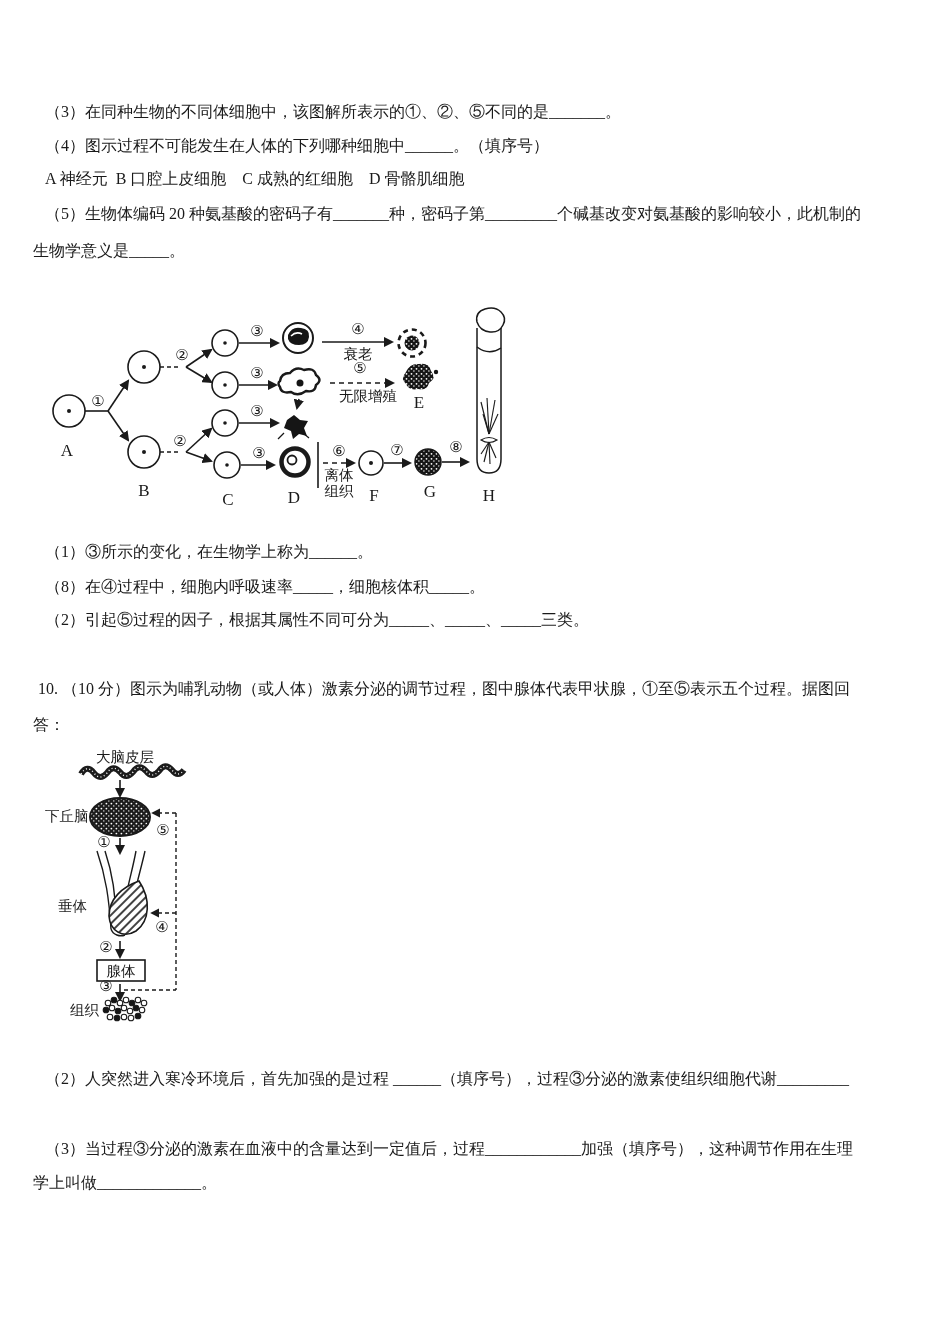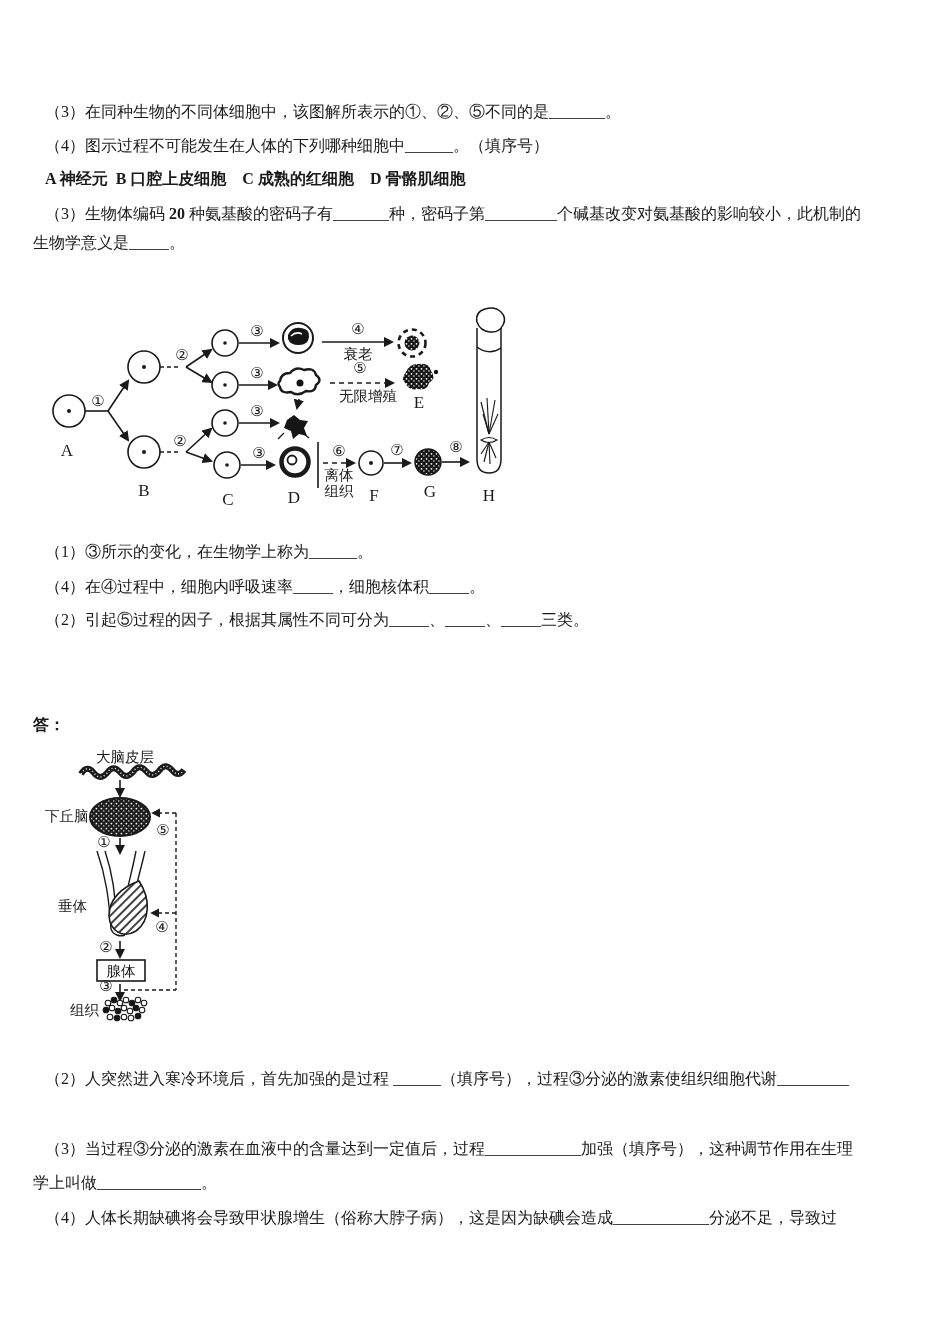--- a/index.html
+++ b/index.html
@@ -1,35 +1,35 @@
 <!DOCTYPE html>
 <html><head>
 <meta charset="utf-8">
 <style>
   html,body{margin:0;padding:0;background:#e8e8e8;}
   .page{position:relative;width:950px;height:1344px;background:#ffffff;margin:0 auto;
         font-family:"Liberation Serif","DejaVu Serif",serif;color:#1a1a1a;overflow:hidden;}
   .tl{position:absolute;white-space:pre;font-size:16px;line-height:22px;}
-  .b{font-weight:bold;}
+  .b{font-weight:normal;}
   .diag{position:absolute;}
   .diag text{font-family:"Liberation Serif","DejaVu Serif",serif;fill:#1a1a1a;}
   .num{font-size:15px;}
   .lab{font-size:17px;}
   .cn{font-size:14.5px;}
 </style>
 </head>
 <body>
 
 <div class="page">
 
   <div class="tl" style="left:45px;top:101px">（3）在同种生物的不同体细胞中，该图解所表示的①、②、⑤不同的是_______。</div>
   <div class="tl" style="left:45px;top:135px">（4）图示过程不可能发生在人体的下列哪种细胞中______。（填序号）</div>
   <div class="tl b" style="left:45px;top:168px">A 神经元  B 口腔上皮细胞    C 成熟的红细胞    D 骨骼肌细胞</div>
-  <div class="tl" style="left:45px;top:203px"><span>（3）生物体编码 </span><span class="b">20</span><span> 种氨基酸的密码子有_______种，密码子第_________个碱基改变对氨基酸的影响较小，此机制的</span></div>
-  <div class="tl" style="left:33px;top:232px">生物学意义是_____。</div>
+  <div class="tl" style="left:45px;top:203px"><span>（5）生物体编码 </span><span class="b">20</span><span> 种氨基酸的密码子有_______种，密码子第_________个碱基改变对氨基酸的影响较小，此机制的</span></div>
+  <div class="tl" style="left:33px;top:240px">生物学意义是_____。</div>
 
 
   <svg class="diag" style="left:40px;top:302px" width="482" height="212" viewBox="0 0 482 212">
     <defs>
       <marker id="ah1" viewBox="0 0 10 10" refX="8" refY="5" markerWidth="6.5" markerHeight="6.5" orient="auto-start-reverse">
           <path d="M0,0 L10,5 L0,10 z" fill="#1a1a1a"></path>
         </marker>
       <pattern id="spk1" width="5" height="5" patternUnits="userSpaceOnUse">
           <rect width="5" height="5" fill="#151515"></rect>
           <circle cx="1.5" cy="1.8" r="0.9" fill="#fff"></circle>
@@ -154,23 +154,24 @@
     <text class="lab" x="104" y="194" text-anchor="middle">B</text>
     <text class="lab" x="188" y="203" text-anchor="middle">C</text>
     <text class="lab" x="254" y="201" text-anchor="middle">D</text>
     <text class="lab" x="379" y="106" text-anchor="middle">E</text>
     <text class="lab" x="334" y="199" text-anchor="middle">F</text>
     <text class="lab" x="390" y="195" text-anchor="middle">G</text>
     <text class="lab" x="449" y="199" text-anchor="middle">H</text>
   </svg>
 
   <div class="tl" style="left:45px;top:541px">（1）③所示的变化，在生物学上称为______。</div>
-  <div class="tl" style="left:45px;top:576px">（4）在④过程中，细胞内呼吸速率_____，细胞核体积_____。</div>
+  <div class="tl" style="left:45px;top:576px">（8）在④过程中，细胞内呼吸速率_____，细胞核体积_____。</div>
   <div class="tl" style="left:45px;top:609px">（2）引起⑤过程的因子，根据其属性不同可分为_____、_____、_____三类。</div>
 
+  <div class="tl" style="left:38px;top:678px"><span>10. （10 分）</span><span class="b">图示为哺乳动物（或人体）激素分泌的调节过程，图中腺体代表甲状腺，①至⑤表示五个过程。据图回</span></div>
   <div class="tl b" style="left:33px;top:714px">答：</div>
 
   <svg class="diag" style="left:40px;top:747px" width="270" height="285" viewBox="0 0 270 285">
     <defs>
       <marker id="ah2" viewBox="0 0 10 10" refX="8" refY="5" markerWidth="6.5" markerHeight="6.5" orient="auto-start-reverse">
           <path d="M0,0 L10,5 L0,10 z" fill="#1a1a1a"></path>
         </marker>
       <pattern id="spk2" width="5" height="5" patternUnits="userSpaceOnUse">
           <rect width="5" height="5" fill="#1c1c1c"></rect>
           <circle cx="1.4" cy="1.6" r="0.9" fill="#fff"></circle>
@@ -243,15 +244,14 @@
       <circle cx="77" cy="271" r="2.8" fill="#151515"></circle>
         <circle cx="84" cy="270" r="2.8"></circle>
         <circle cx="91" cy="271" r="2.8"></circle>
       <circle cx="98" cy="269" r="2.8" fill="#151515"></circle>
     </g>
   </svg>
 
   <div class="tl" style="left:45px;top:1068px">（2）人突然进入寒冷环境后，首先加强的是过程 ______（填序号），过程③分泌的激素使组织细胞代谢_________</div>
   <div class="tl" style="left:45px;top:1138px">（3）当过程③分泌的激素在血液中的含量达到一定值后，过程____________加强（填序号），这种调节作用在生理</div>
   <div class="tl" style="left:33px;top:1172px">学上叫做_____________。</div>
-  <div class="tl" style="left:45px;top:1207px">（4）人体长期缺碘将会导致甲状腺增生（俗称大脖子病），这是因为缺碘会造成____________分泌不足，导致过</div>
 
 </div>
 
 </body></html>

